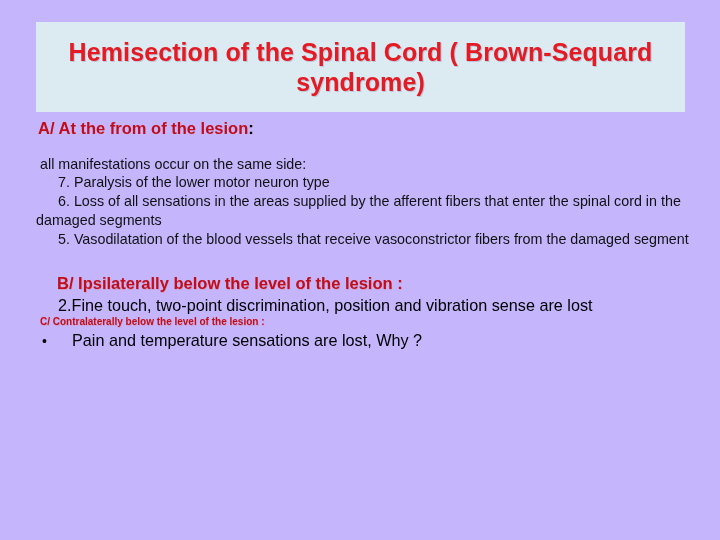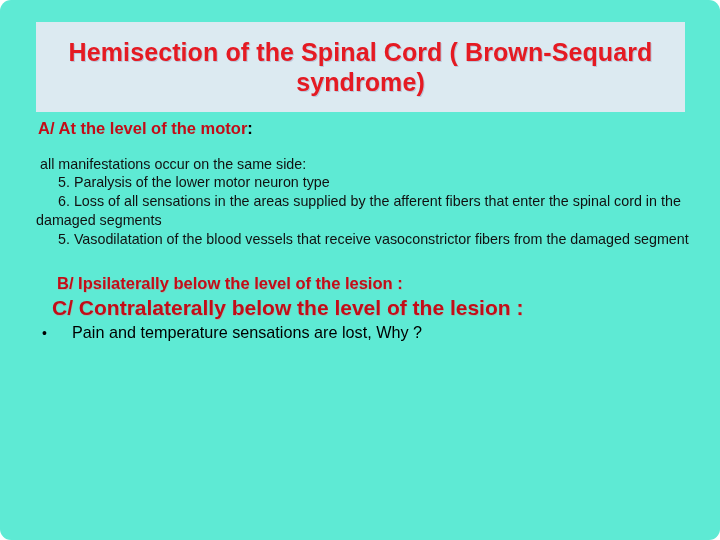--- a/index.html
+++ b/index.html
@@ -14,22 +14,21 @@
     overflow: hidden;
     position: relative;
   }
 
   #slide {
     position: absolute;
     left: 0;
     top: 0;
     width: 720px;
     height: 540px;
-    background: #5eead4;
-    border-radius: 11px;
+    background: #c4b5fd;
   }
 
   
   #title-banner {
     position: absolute;
     left: 36px;
     top: 22px;
     width: 649px;
     height: 90px;
     background: #dceaf1;
@@ -70,22 +69,22 @@
   .sec-head.a-head .colon {
     color: #000000;
     font-weight: bold;
   }
   .sec-head.b-head {
     font-size: 16.5px;
     margin: 0 0 1px 21px;
     text-shadow: 0.6px 0.6px 0 rgba(220,120,120,0.35);
   }
   .sec-head.c-head {
-    font-size: 21px;
-    margin: 0 0 1px 16px;
+    font-size: 10px;
+    margin: 0 0 1px 4px;
     text-shadow: 0.6px 0.6px 0 rgba(220,120,120,0.35);
   }
 
   .para {
     color: #111111;
     font-size: 14.3px;
     line-height: 1.32;
     margin: 16px;
   }
   .para.lead {
@@ -132,37 +131,38 @@
 
 <div id="slide">
 
   <div id="title-banner">
     <div id="title-text">Hemisection of the Spinal Cord ( Brown-Sequard syndrome)</div>
   </div>
 
   <div id="body-area">
 
     <div>
-      <div class="sec-head a-head"><span>A/ At the level of the motor</span><span class="colon">:</span></div>
+      <div class="sec-head a-head"><span>A/ At the from of the lesion</span><span class="colon">:</span></div>
 
       <p class="para lead">all manifestations occur on the same side:</p>
 
-      <p class="para num">5. Paralysis of the lower motor neuron type</p>
+      <p class="para num">7. Paralysis of the lower motor neuron type</p>
 
       <p class="para num">6. Loss of all sensations in the areas supplied by the afferent fibers that enter the spinal cord in the damaged segments</p>
 
       <p class="para num">5. Vasodilatation of the blood vessels that receive vasoconstrictor fibers from the damaged segment</p>
     </div>
 
     <div class="gap-ab"></div>
 
     <div>
       <div class="sec-head b-head">B/ Ipsilaterally below the level of the lesion :</div>
 
 
+      <p class="para-b num">2.Fine touch, two-point discrimination, position and vibration sense are lost</p>
 
     </div>
 
     <div>
       <div class="sec-head c-head">C/ Contralaterally below the level of the lesion :</div>
 
       <div class="bullet-row">
         <span class="bullet-dot">•</span>
         <span>Pain and temperature sensations are lost, Why ?</span>
       </div>

